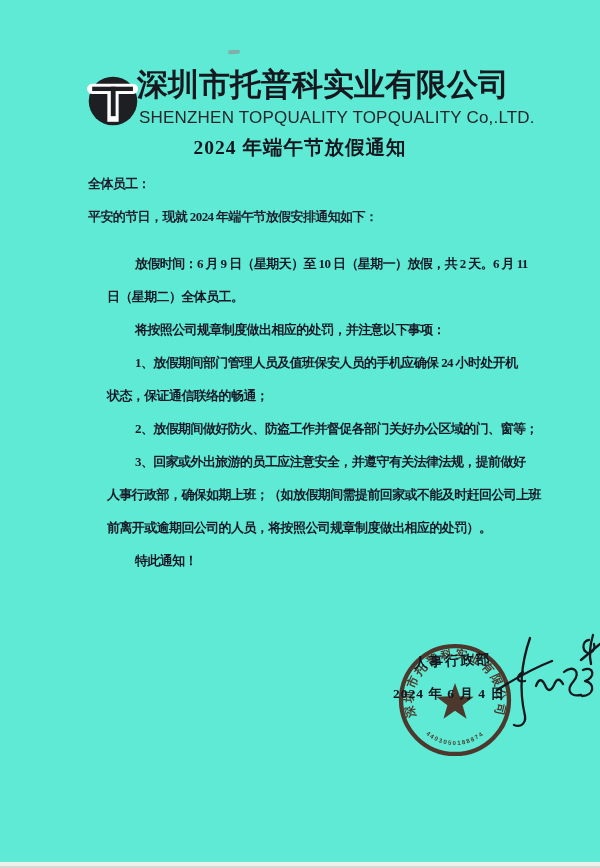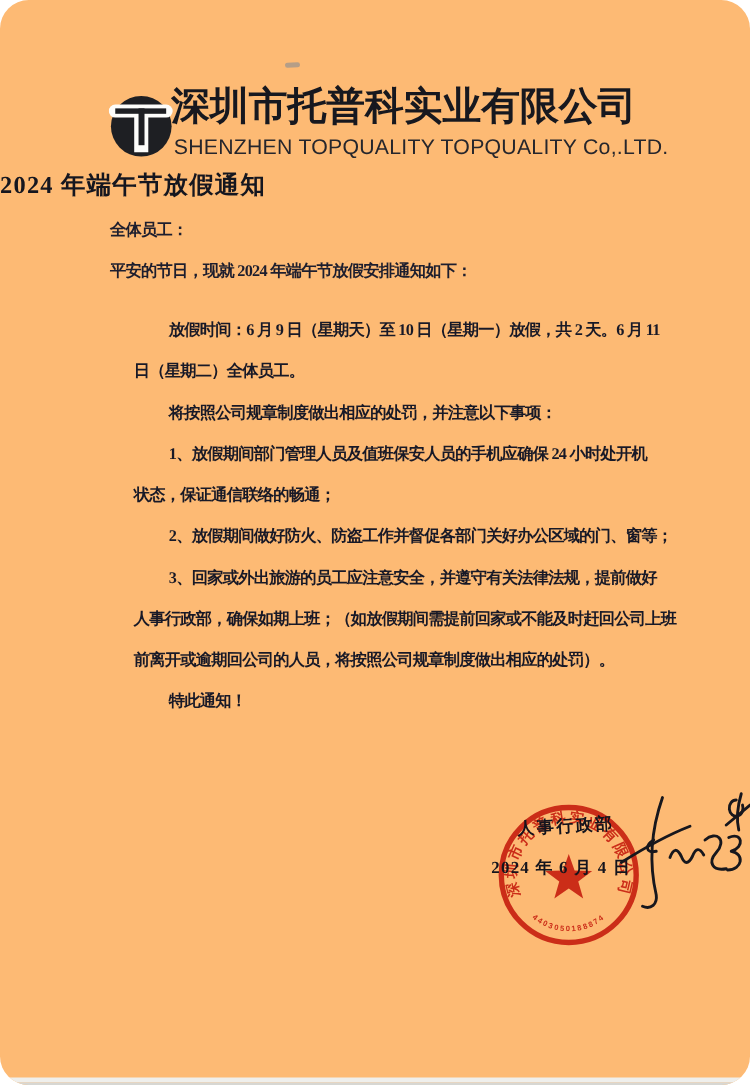--- a/index.html
+++ b/index.html
@@ -1,38 +1,37 @@
 <!DOCTYPE html>
 <html><head>
 <meta charset="utf-8">
 <style>
   html,body{margin:0;padding:0;}
   .page{
     position:relative;width:600px;height:868px;overflow:hidden;
-    background:#fdba74;
+    background:#5eead4;
     font-family:"Liberation Serif","DejaVu Serif",serif;
     color:#1c1d2c;
-    border-radius:23px;
   }
   
   .logo{position:absolute;left:87px;top:71px;width:52px;height:60px;}
   .cn-name{
     position:absolute;left:137px;top:64px;width:440px;height:44px;
     font-size:31px;font-weight:600;letter-spacing:0px;white-space:nowrap;
     color:#17181f;
   }
   .en-name{
     position:absolute;left:139px;top:108px;width:440px;height:20px;
     font-family:"Liberation Sans","DejaVu Sans",sans-serif;
     font-size:17px;font-weight:500;letter-spacing:0.2px;white-space:nowrap;
     color:#26262c;
   }
   .doc-title{
     position:absolute;left:0;right:0;top:134px;height:26px;
-    text-align:left;font-size:19.5px;font-weight:700;letter-spacing:1px;
+    text-align:center;font-size:19.5px;font-weight:700;letter-spacing:1px;
     color:#15161f;white-space:nowrap;
   }
   
   .body-text{position:absolute;left:88px;top:167px;width:426px;}
   .line{
     height:33px;line-height:33px;font-size:13px;letter-spacing:-0.6px;
     white-space:nowrap;color:#1d1e2e;
   }
   .indent{padding-left:28px;}
   .gap-top{margin-top:14px;}

